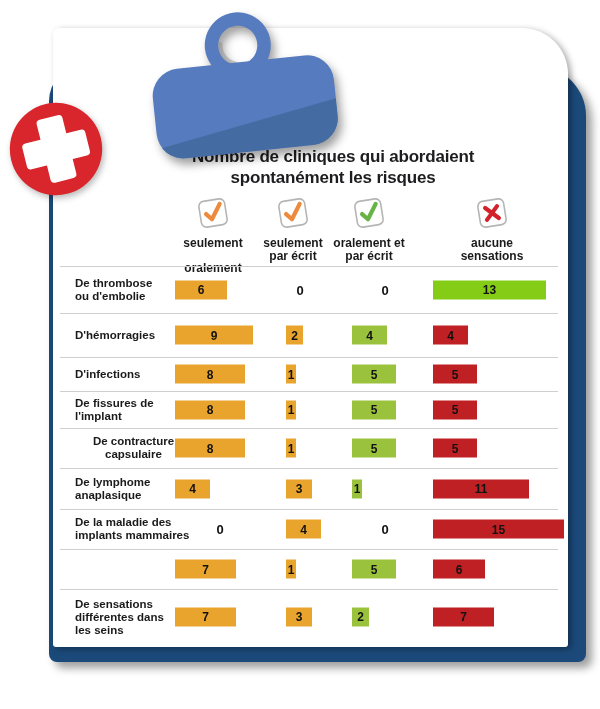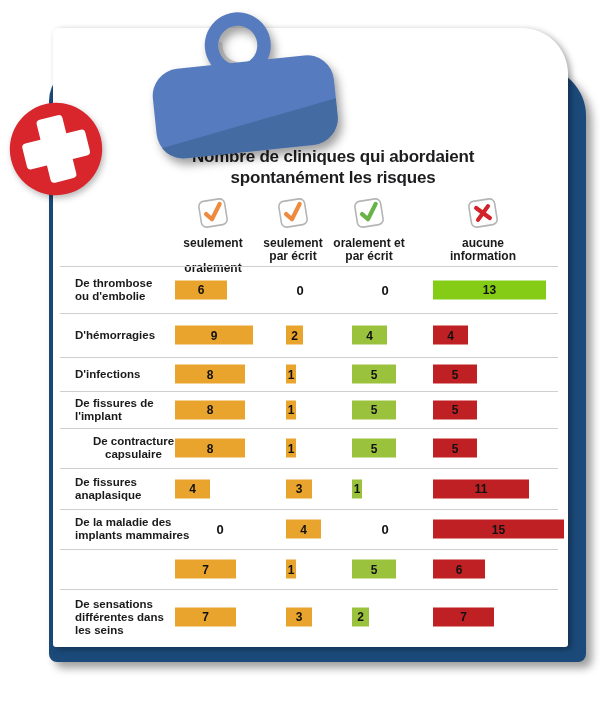--- a/index.html
+++ b/index.html
@@ -52,24 +52,24 @@
               <path d="M10,17 L15,23 L25,9" stroke="#EE8A3E" stroke-width="4.2" stroke-linecap="round" stroke-linejoin="round" fill="none"></path>
             </svg></span><div class="hlabel">seulement</div><div class="hlabel" style="margin-top: 12px;">oralement</div></div>
         <div class="hcell" style="left: 178px;"><span class="cb"><svg width="34" height="34" viewBox="0 0 34 34" style="transform:rotate(-9deg)">
               <rect x="4" y="4" width="26" height="26" rx="5" fill="#fff" stroke="#B5B5B5" stroke-width="1.6"></rect>
               <path d="M10,17 L15,23 L25,9" stroke="#EE8A3E" stroke-width="4.2" stroke-linecap="round" stroke-linejoin="round" fill="none"></path>
             </svg></span><div class="hlabel">seulement</div><div class="hlabel" style="margin-top: 0px;">par écrit</div></div>
         <div class="hcell" style="left: 254px;"><span class="cb"><svg width="34" height="34" viewBox="0 0 34 34" style="transform:rotate(-9deg)">
               <rect x="4" y="4" width="26" height="26" rx="5" fill="#fff" stroke="#B5B5B5" stroke-width="1.6"></rect>
               <path d="M10,17 L15,23 L25,9" stroke="#67B346" stroke-width="4.2" stroke-linecap="round" stroke-linejoin="round" fill="none"></path>
             </svg></span><div class="hlabel">oralement et</div><div class="hlabel" style="margin-top: 0px;">par écrit</div></div>
-        <div class="hcell" style="left: 368px;"><span class="cb"><svg width="34" height="34" viewBox="0 0 34 34" style="transform:rotate(-9deg)">
+        <div class="hcell" style="left: 377px;"><span class="cb"><svg width="34" height="34" viewBox="0 0 34 34" style="transform:rotate(-9deg)">
               <rect x="4" y="4" width="26" height="26" rx="5" fill="#fff" stroke="#B5B5B5" stroke-width="1.6"></rect>
               <path d="M11,11 L23,23 M23,11 L11,23" stroke="#D2232A" stroke-width="4.2" stroke-linecap="round" fill="none"></path>
-            </svg></span><div class="hlabel">aucune</div><div class="hlabel" style="margin-top: 0px;">information</div></div>
+            </svg></span><div class="hlabel">aucune</div><div class="hlabel" style="margin-top: 0px;">sensations</div></div>
       </div>
     <div id="rows" class="rows">
         <div class="row" style="height: 47px;">
           <div class="rlabel">
             <div>De thrombose</div>
             <div>ou d'embolie</div>
           </div>
           <div class="bar" style="left: 122px; width: 52px; background: rgb(233, 164, 46);">
             <span>6</span>
           </div>
@@ -144,21 +144,21 @@
           </div>
           <div class="bar" style="left: 299px; width: 44px; background: rgb(155, 194, 60);">
             <span>5</span>
           </div>
           <div class="bar" style="left: 380px; width: 44px; background: rgb(191, 32, 35);">
             <span>5</span>
           </div>
         </div>
         <div class="row" style="height: 41px;">
           <div class="rlabel">
-            <div>De fissures</div>
+            <div>De lymphome</div>
             <div>anaplasique</div>
           </div>
           <div class="bar" style="left: 122px; width: 35px; background: rgb(233, 164, 46);">
             <span>4</span>
           </div>
           <div class="bar" style="left: 233px; width: 26px; background: rgb(233, 164, 46);">
             <span>3</span>
           </div>
           <div class="bar" style="left: 299px; width: 10px; background: rgb(155, 194, 60);">
             <span>1</span>

